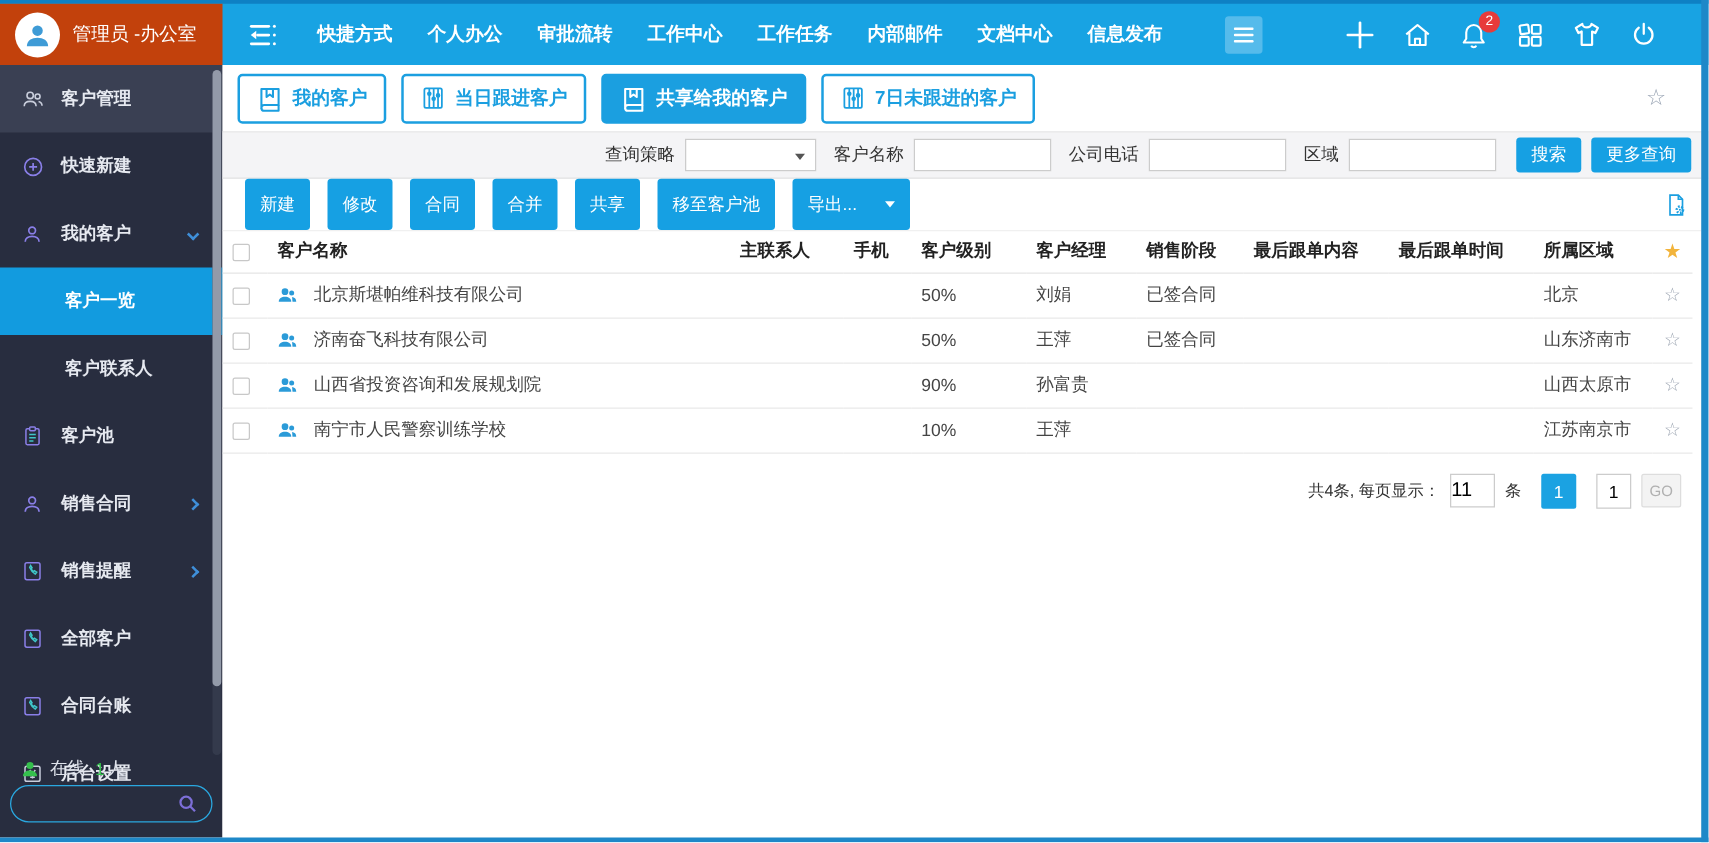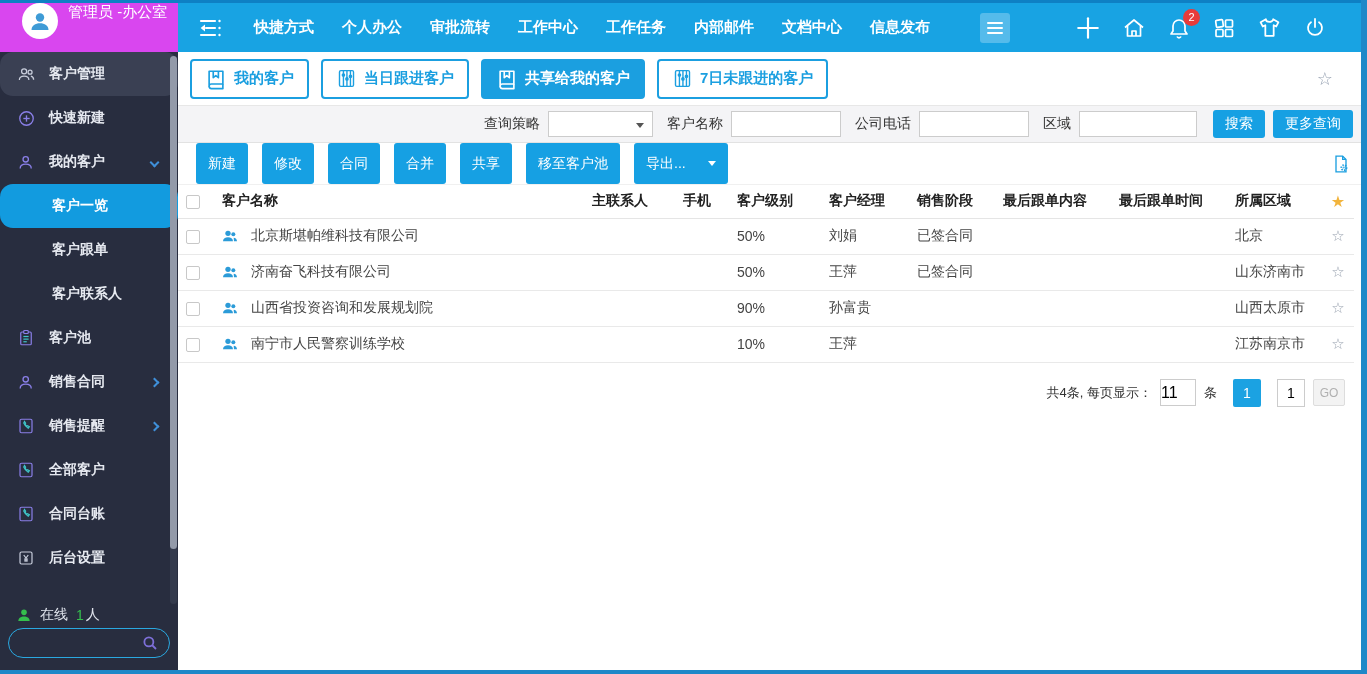--- a/index.html
+++ b/index.html
@@ -2,37 +2,37 @@
 <html><head>
 <meta charset="utf-8">
 <style>
   * { margin:0; padding:0; box-sizing:border-box; }
   html,body { width:1367px; height:674px; overflow:hidden; }
   body { font-family:"Liberation Sans","DejaVu Sans",sans-serif; }
   .app { position:relative; width:1367px; height:674px; background:#fff; overflow:hidden; }
 
   
   .topbar { height:52px; background:#18a3e3; border-top:3px solid #0e80c4; display:flex; align-items:center; }
-  .topbar-left { width:178px; height:100%; background:#d946ef; display:flex; padding-left:22px; flex:0 0 178px; }
+  .topbar-left { width:178px; height:100%; background:#c2410c; display:flex; align-items:center; padding-left:12px; flex:0 0 178px; }
   .avatar { width:36px; height:36px; border-radius:50%; background:#fff; display:flex; align-items:center; justify-content:center; flex:0 0 36px; }
   .user-name { color:#fff; font-size:15px; margin-left:10px; white-space:nowrap; }
   .collapse-btn { margin-left:18px; display:flex; align-items:center; cursor:pointer; }
   .top-menu { display:flex; align-items:center; margin-left:16px; }
   .top-menu-item { color:#fff; font-size:15px; font-weight:600; padding:0 14px; white-space:nowrap; cursor:pointer; }
   .hamburger-btn { width:30px; height:30px; background:#55bbeb; border-radius:3px; margin-left:36px; display:flex; align-items:center; justify-content:center; cursor:pointer; }
   .topbar-icons { margin-left:auto; display:flex; align-items:center; gap:21px; padding-right:40px; }
   .top-icon { position:relative; display:flex; align-items:center; justify-content:center; cursor:pointer; }
   .badge { position:absolute; top:-7px; right:-9px; min-width:17px; height:17px; background:#e73b3b; color:#fff; border-radius:50%; font-size:11px; display:flex; align-items:center; justify-content:center; }
 
   
   .main { display:flex; height:618px; }
 
   
   .sidebar { position:relative; width:178px; flex:0 0 178px; background:#282d3f; }
-  .side-item { height:44px; display:flex; align-items:center; padding-left:16px; color:#e6e9f0; font-size:14px; font-weight:bold; cursor:pointer;border-radius:13px; }
+  .side-item { height:54px; display:flex; align-items:center; padding-left:16px; color:#e6e9f0; font-size:14px; font-weight:bold; cursor:pointer; }
   .side-item .s-ico { width:20px; display:flex; justify-content:center; margin-right:13px; }
   .side-item.first { background:#3a4053; }
   .side-item.sub { padding-left:52px; }
   .side-item.active { background:#129bdf; color:#fff; }
   .chev { display:inline-block; width:7px; height:7px; border-right:2px solid #3f8fd9; border-bottom:2px solid #3f8fd9; margin-left:auto; margin-right:20px; }
   .chev.down { transform:rotate(45deg); }
   .chev.right { transform:rotate(-45deg); }
   .side-bottom { position:absolute; left:0; right:0; bottom:12px; padding:0 8px; }
   .online-row { display:flex; align-items:center; padding-left:8px; margin-bottom:4px; color:#dfe3ec; font-size:14px; gap:8px; }
   .online-num { color:#35c04d; }
@@ -198,23 +198,20 @@
           <svg width="19" height="19" viewBox="0 0 24 24" fill="none" stroke="#8a7fe8" stroke-width="1.7">
               <circle cx="11" cy="8" r="3.4"></circle>
               <path d="M4 19.5c0-3.6 3.1-5.5 7-5.5s7 1.9 7 5.5"></path>
             </svg>
         </span>
         <span>我的客户</span>
         <span class="chev down"></span>
       </div>
       <div class="side-item sub active">
         <span>客户一览</span>
-      </div>
-      <div class="side-item sub">
-        <span>客户跟单</span>
       </div>
       <div class="side-item sub">
         <span>客户联系人</span>
       </div>
       <div class="side-item">
         <span class="s-ico">
           <svg width="18" height="18" viewBox="0 0 24 24" fill="none" stroke="#8a7fe8" stroke-width="1.6">
               <rect x="5" y="4" width="14" height="17" rx="1.5"></rect>
               <rect x="9" y="2" width="6" height="4" rx="1" fill="#282d3f"></rect>
               <line x1="8.5" y1="10" x2="15.5" y2="10" stroke="#3fc6c9"></line>

